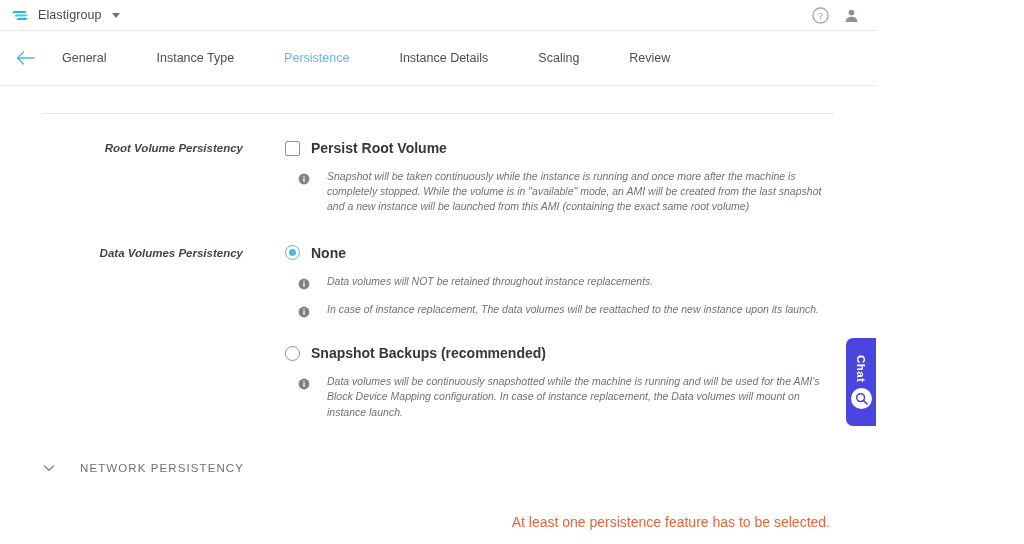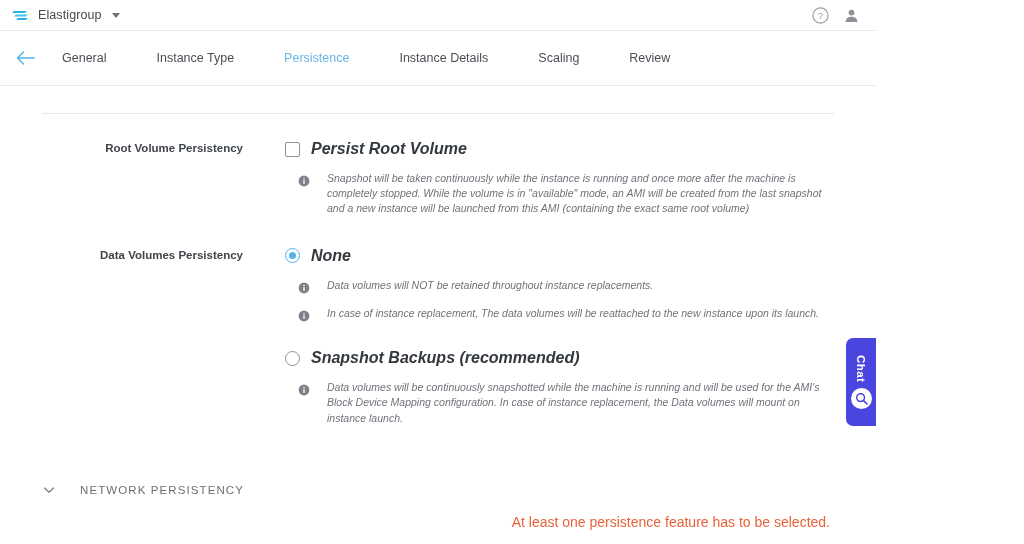--- a/index.html
+++ b/index.html
@@ -117,33 +117,33 @@
     text-align: right;
     padding-right: 42px;
     font-size: 11.5px;
     font-weight: bold;
     color: #40454b;
     padding-top: 2px;
     display: flex;
     justify-content: flex-end;
     align-items: flex-start;
     gap: 6px;
+    font-style: italic;
   }
   .row-body { flex: 1 1 auto; padding-right: 46px; }
 
   .opt-line {
     display: flex;
     align-items: center;
     gap: 11px;
   }
   .opt-label {
-    font-size: 16px;
+    font-size: 14px;
     font-weight: bold;
     color: #33383e;
-    font-style: italic;
   }
   .checkbox {
     width: 15px; height: 15px;
     border: 1.6px solid #8e9297;
     border-radius: 2px;
     background: #fff;
     flex: 0 0 auto;
   }
   .radio {
     width: 15px; height: 15px;
@@ -339,21 +339,21 @@
               <rect x="5.35" y="4.9" width="1.3" height="4" fill="#fff"></rect>
               <rect x="5.35" y="2.8" width="1.3" height="1.3" fill="#fff"></rect>
             </svg>
           </span>
           <span class="note-text wide">Data volumes will be continuously snapshotted while the machine is running and will be used for the AMI's Block Device Mapping configuration. In case of instance replacement, the Data volumes will mount on instance launch.</span>
         </div>
 
       </div>
     </div>
 
-    <div class="section-head" style="margin-top:50px">
+    <div class="section-head" style="margin-top:34px">
       <span class="chev">
         <svg width="14" height="14" viewBox="0 0 14 14">
           <path d="M2.5 5 7 9.3 11.5 5" fill="none" stroke="#7d8288" stroke-width="1.3" stroke-linecap="round" stroke-linejoin="round"></path>
         </svg>
       </span>
       <span class="section-title">NETWORK PERSISTENCY</span>
     </div>
 
     <div class="err">At least one persistence feature has to be selected.</div>
 

